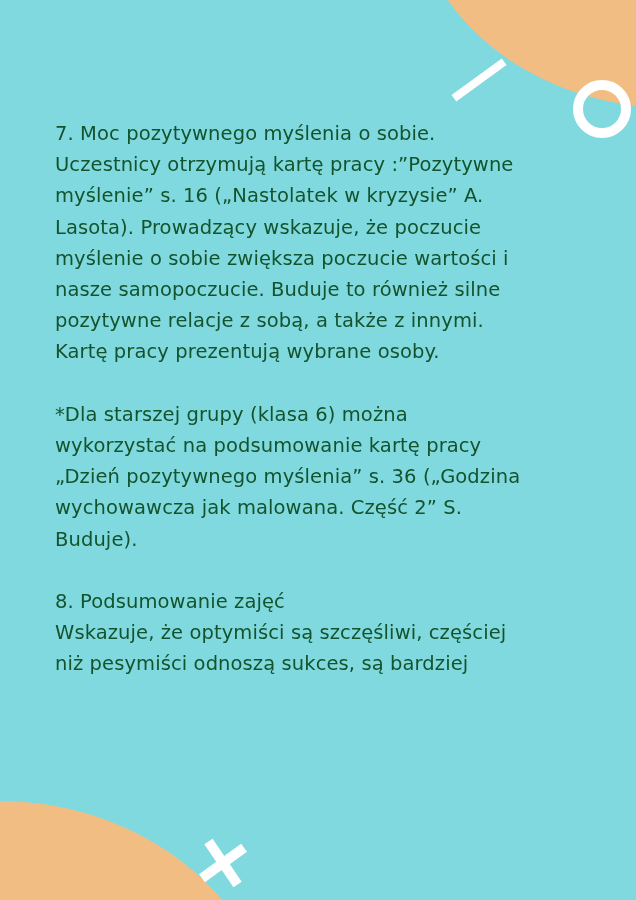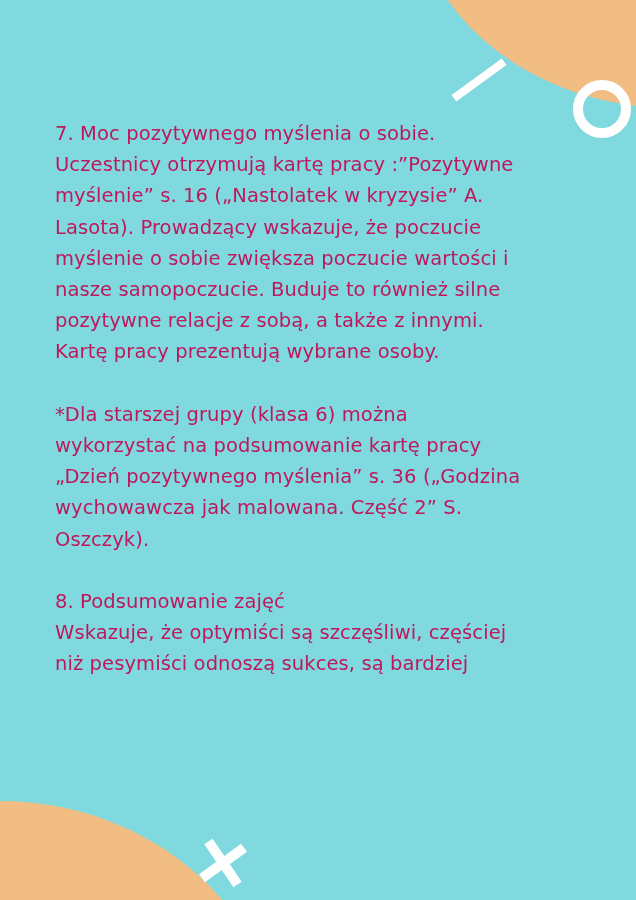--- a/index.html
+++ b/index.html
@@ -46,21 +46,21 @@
     .cross span {
       position: absolute; left: 0; top: 21px;
       width: 52px; height: 10px; background: #ffffff;
     }
     .cross .a { transform: rotate(-36deg); }
     .cross .b { transform: rotate(56deg); }
     .content {
       position: absolute;
       left: 55px; top: 118px;
       width: 530px;
-      color: #be185d;
+      color: #14532d;
       font-size: 19.5px;
       line-height: 31.2px;
       letter-spacing: 0.1px;
     }
     .para { margin: 0 0 31.2px 0; white-space: normal; }
     .line { display: block; white-space: nowrap; }
   </style>
 </head>
 <body>
 
@@ -82,20 +82,20 @@
     <span class="line">myślenie o sobie zwiększa poczucie wartości i</span>
     <span class="line">nasze samopoczucie. Buduje to również silne</span>
     <span class="line">pozytywne relacje z sobą, a także z innymi.</span>
     <span class="line">Kartę pracy prezentują wybrane osoby.</span>
   </div>
   <div class="para">
     <span class="line">*Dla starszej grupy (klasa 6) można</span>
     <span class="line">wykorzystać na podsumowanie kartę pracy</span>
     <span class="line">„Dzień pozytywnego myślenia” s. 36 („Godzina</span>
     <span class="line">wychowawcza jak malowana. Część 2” S.</span>
-    <span class="line">Oszczyk).</span>
+    <span class="line">Buduje).</span>
   </div>
   <div class="para">
     <span class="line">8. Podsumowanie zajęć</span>
     <span class="line">Wskazuje, że optymiści są szczęśliwi, częściej</span>
     <span class="line">niż pesymiści odnoszą sukces, są bardziej</span>
   </div>
 </div>
 
 </body></html>

